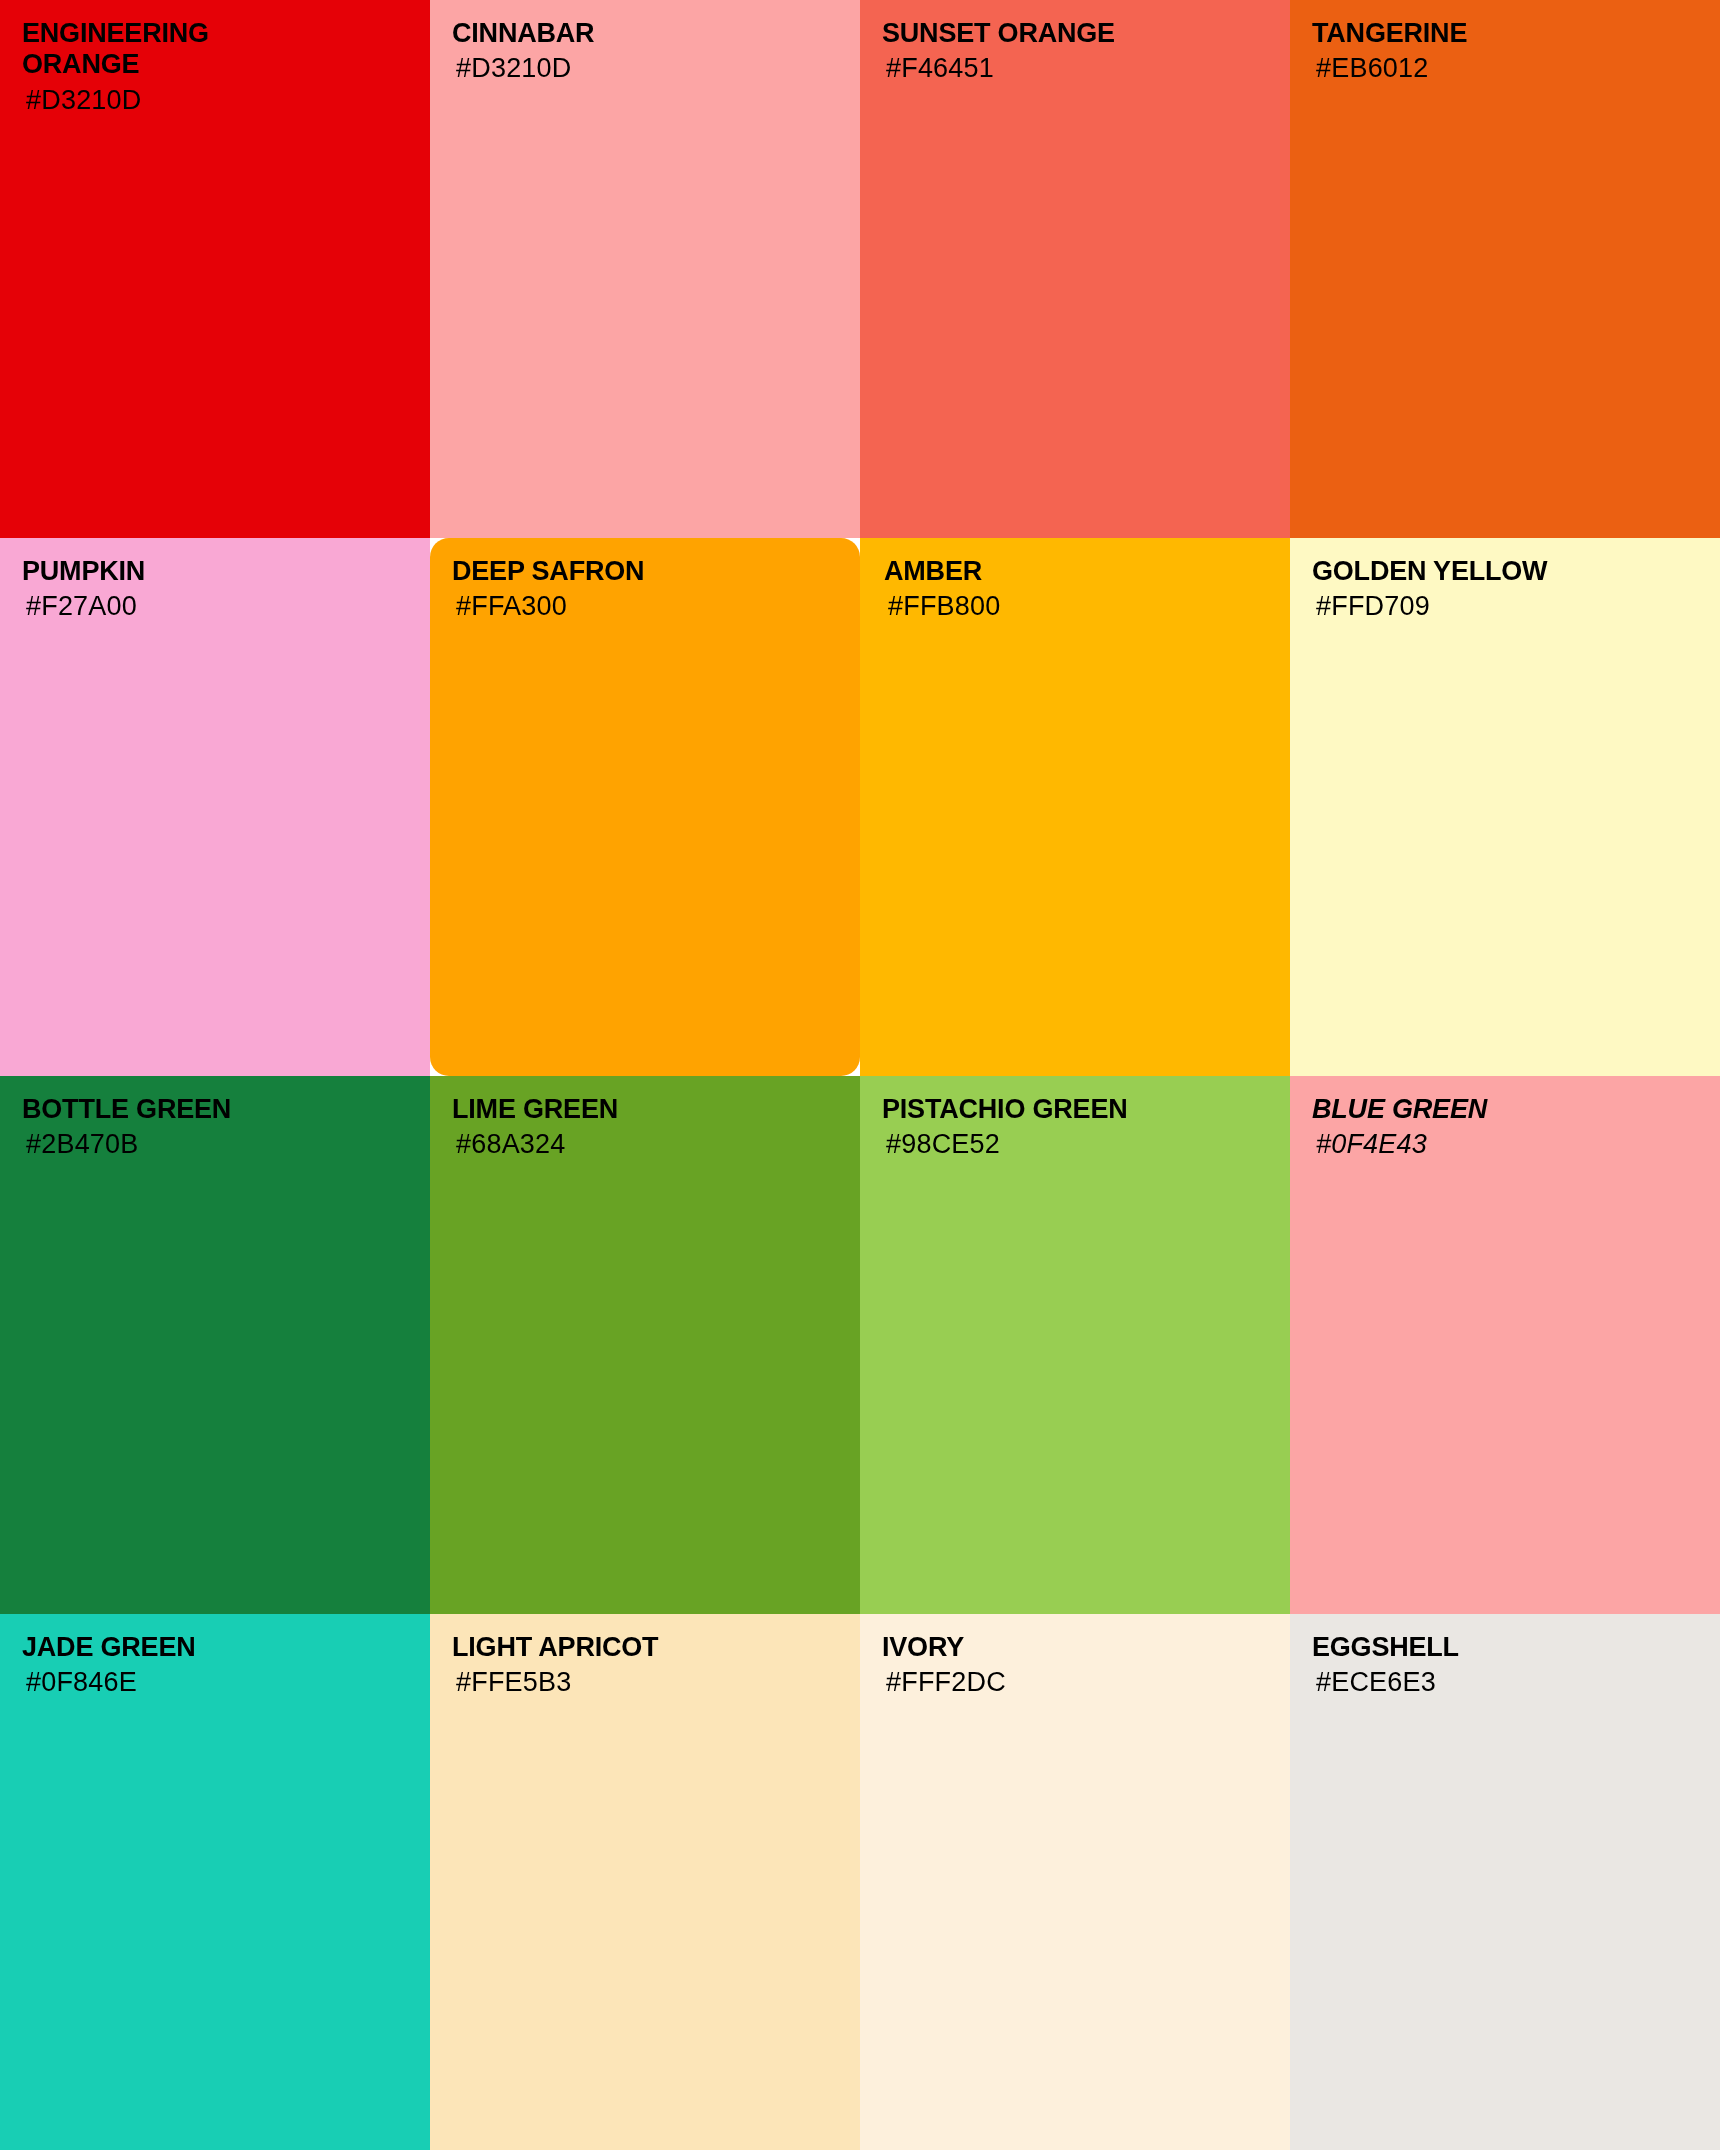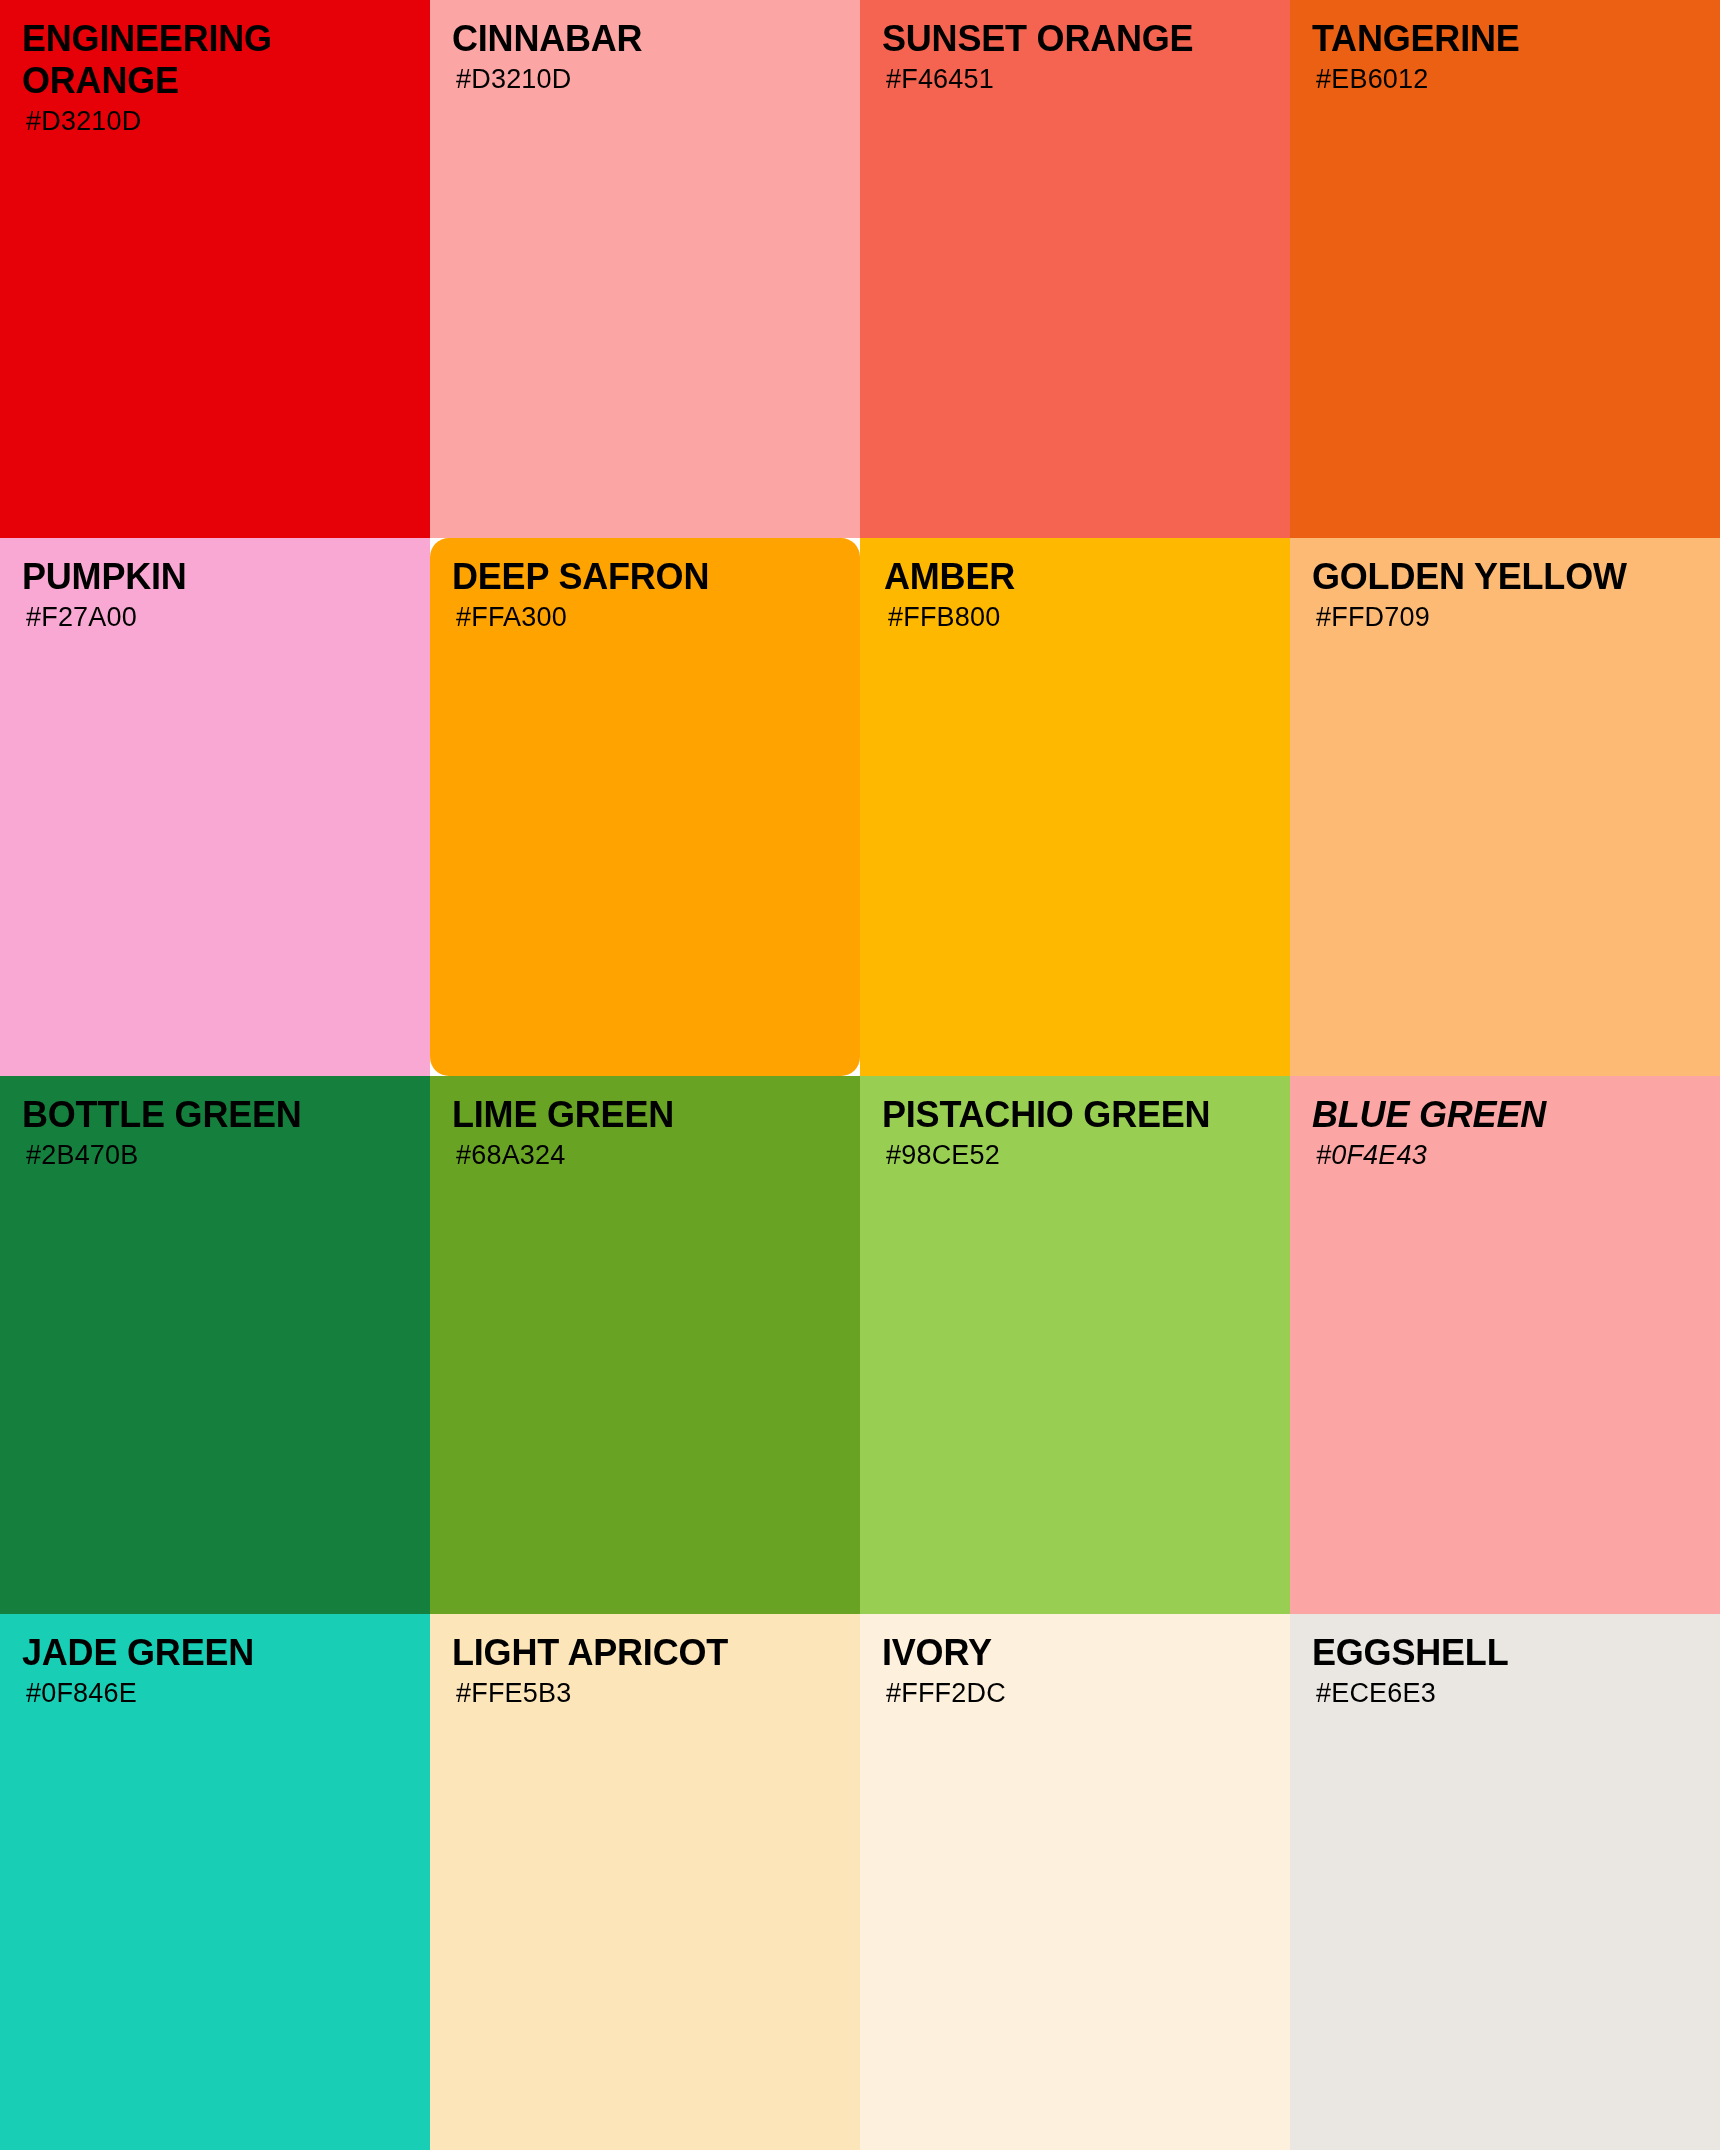--- a/index.html
+++ b/index.html
@@ -23,21 +23,21 @@
   }
   .swatch {
     position: relative;
     box-sizing: border-box;
     padding: 17.5px 16px 0 22px;
     overflow: hidden;
   }
   .swatch-name {
     font-family: "Liberation Sans", sans-serif;
     font-weight: bold;
-    font-size: 36px;
+    font-size: 27px;
     line-height: 1.18;
     letter-spacing: -0.2px;
     color: #000000;
     margin: 0;
     white-space: pre-line;
     text-transform: uppercase;
   }
   .swatch-hex {
     font-family: "Liberation Sans", sans-serif;
     font-weight: normal;
@@ -74,21 +74,21 @@
       <div class="swatch-hex">#F27A00</div>
     </div>
     <div class="swatch" style="background-color: rgb(255, 163, 0); border-radius: 19px;">
       <div class="swatch-name">DEEP SAFRON</div>
       <div class="swatch-hex">#FFA300</div>
     </div>
     <div class="swatch" style="background-color: rgb(255, 184, 0); padding-left: 24px;">
       <div class="swatch-name">AMBER</div>
       <div class="swatch-hex">#FFB800</div>
     </div>
-    <div class="swatch" style="background-color: #fdba74;">
+    <div class="swatch" style="background-color: #fef9c3;">
       <div class="swatch-name">GOLDEN YELLOW</div>
       <div class="swatch-hex">#FFD709</div>
     </div>
     <div class="swatch" style="background-color: #15803d;">
       <div class="swatch-name">BOTTLE GREEN</div>
       <div class="swatch-hex">#2B470B</div>
     </div>
     <div class="swatch" style="background-color: rgb(104, 163, 36);">
       <div class="swatch-name">LIME GREEN</div>
       <div class="swatch-hex">#68A324</div>

